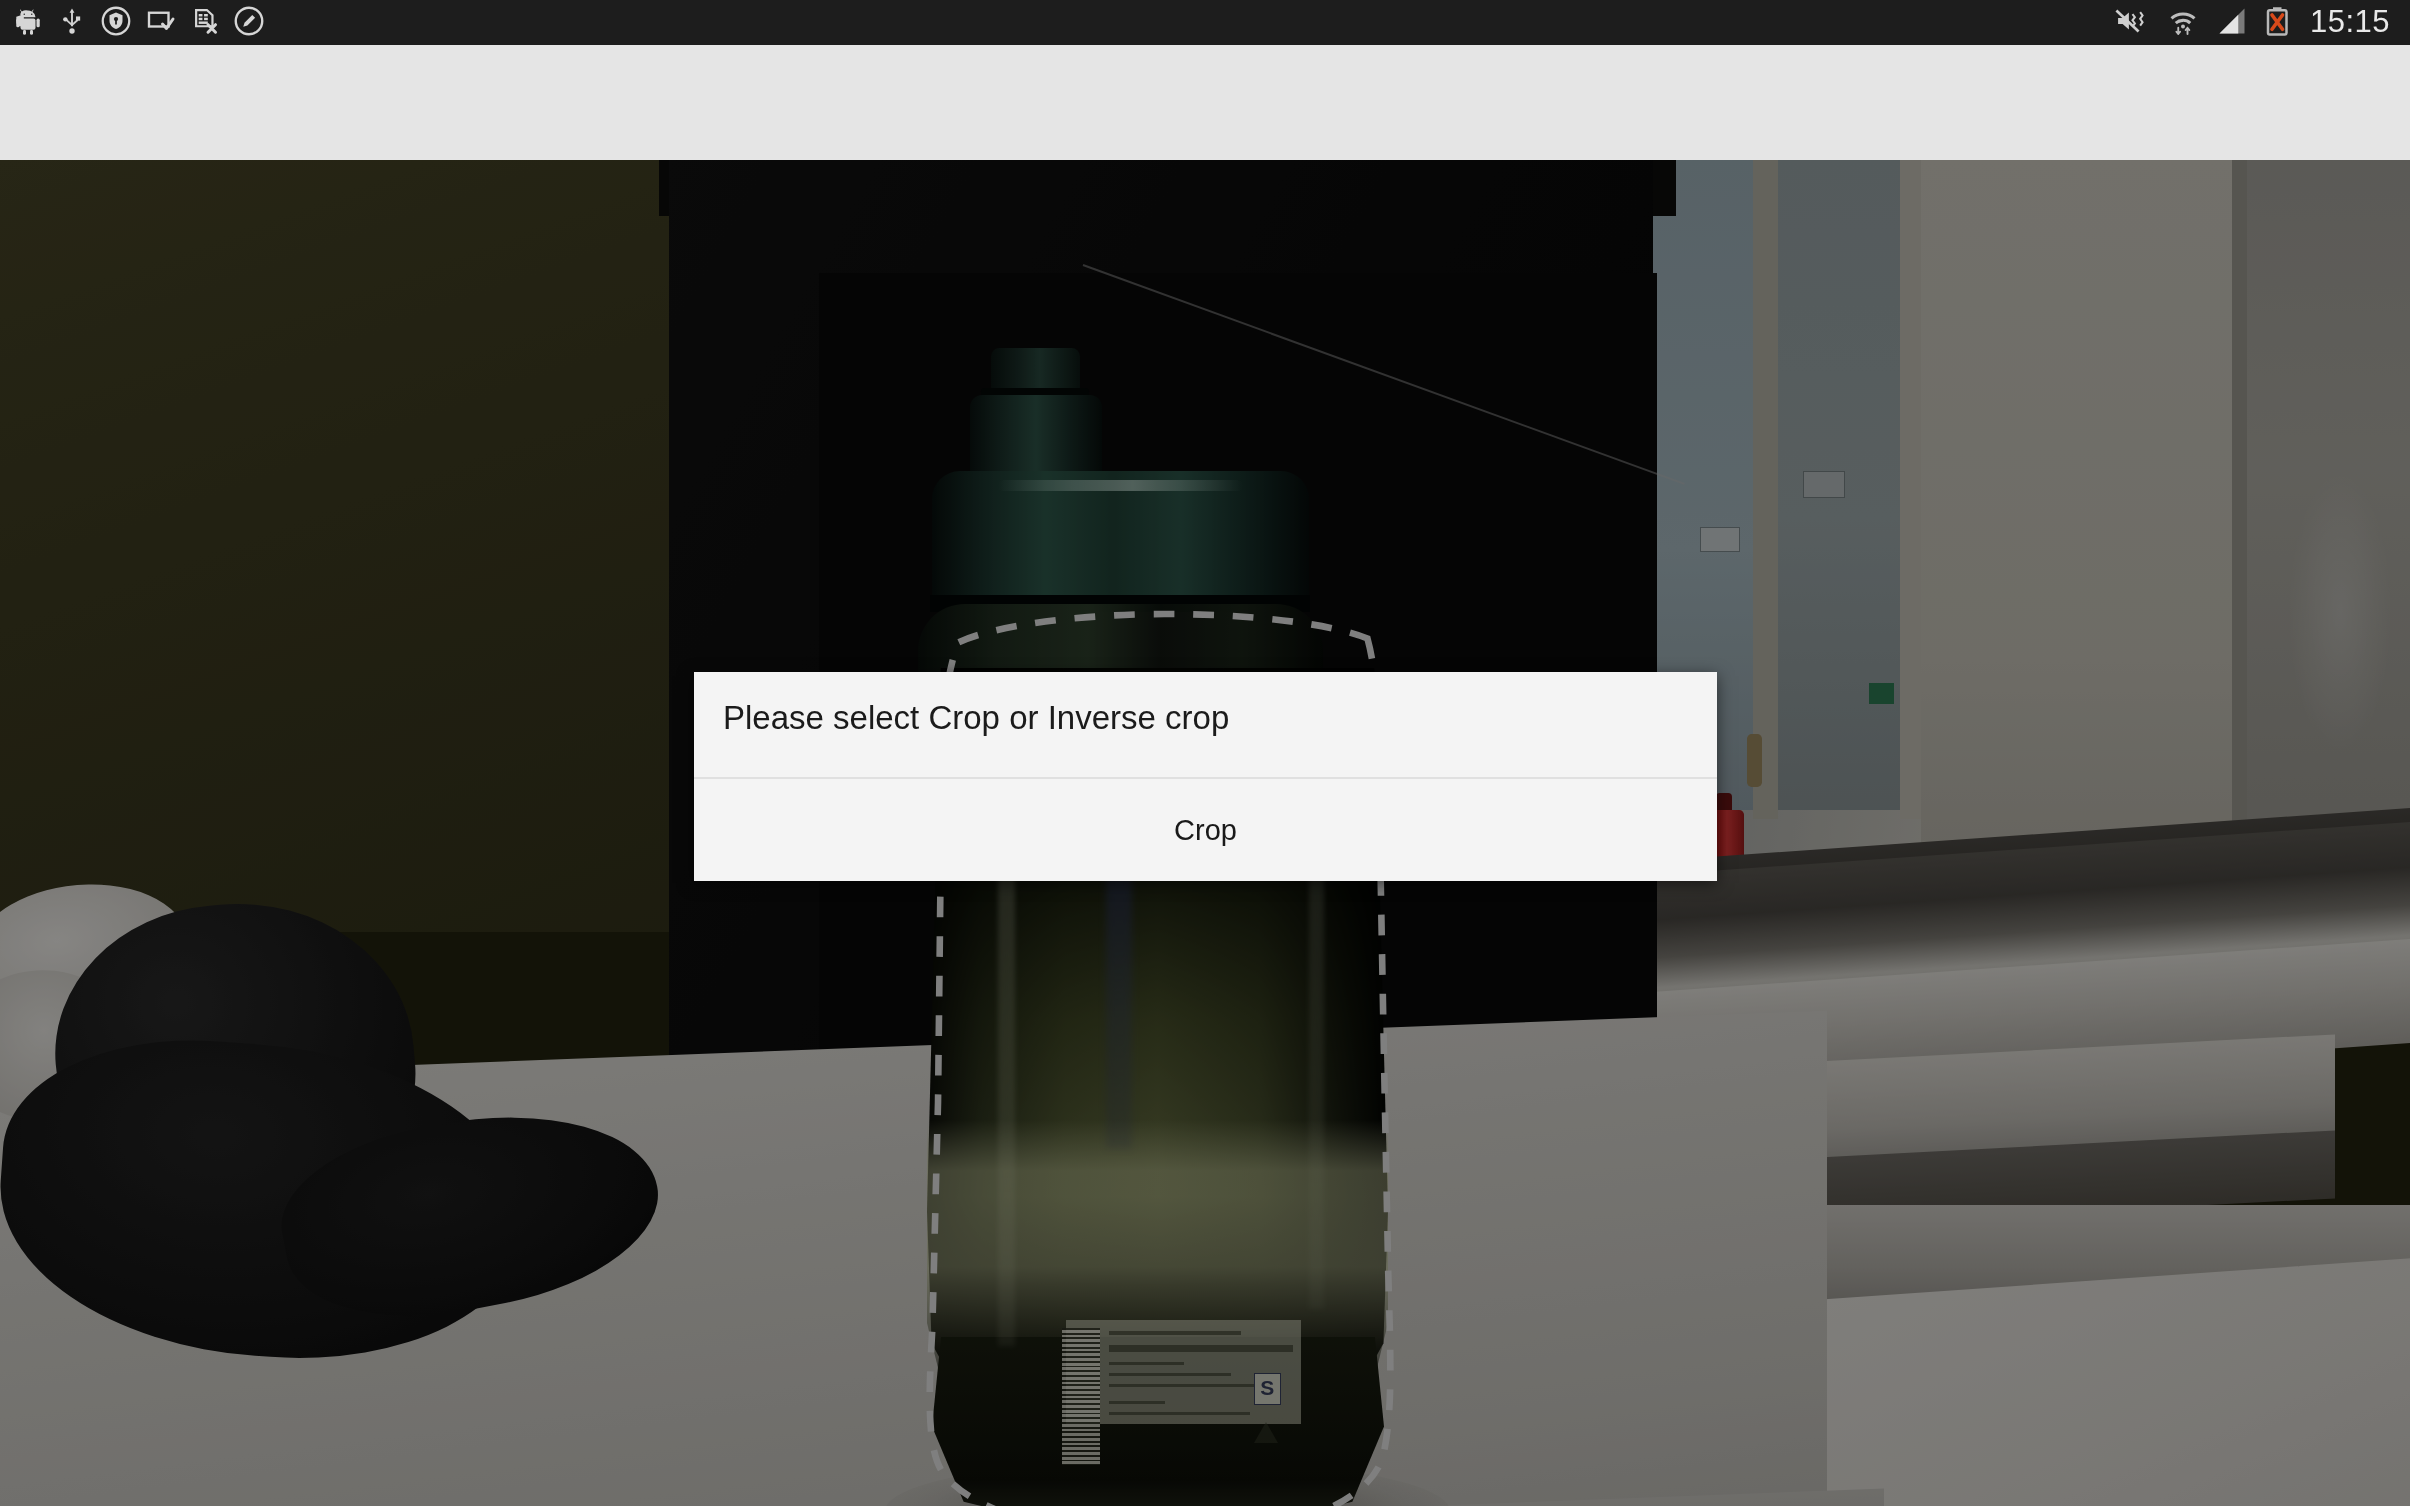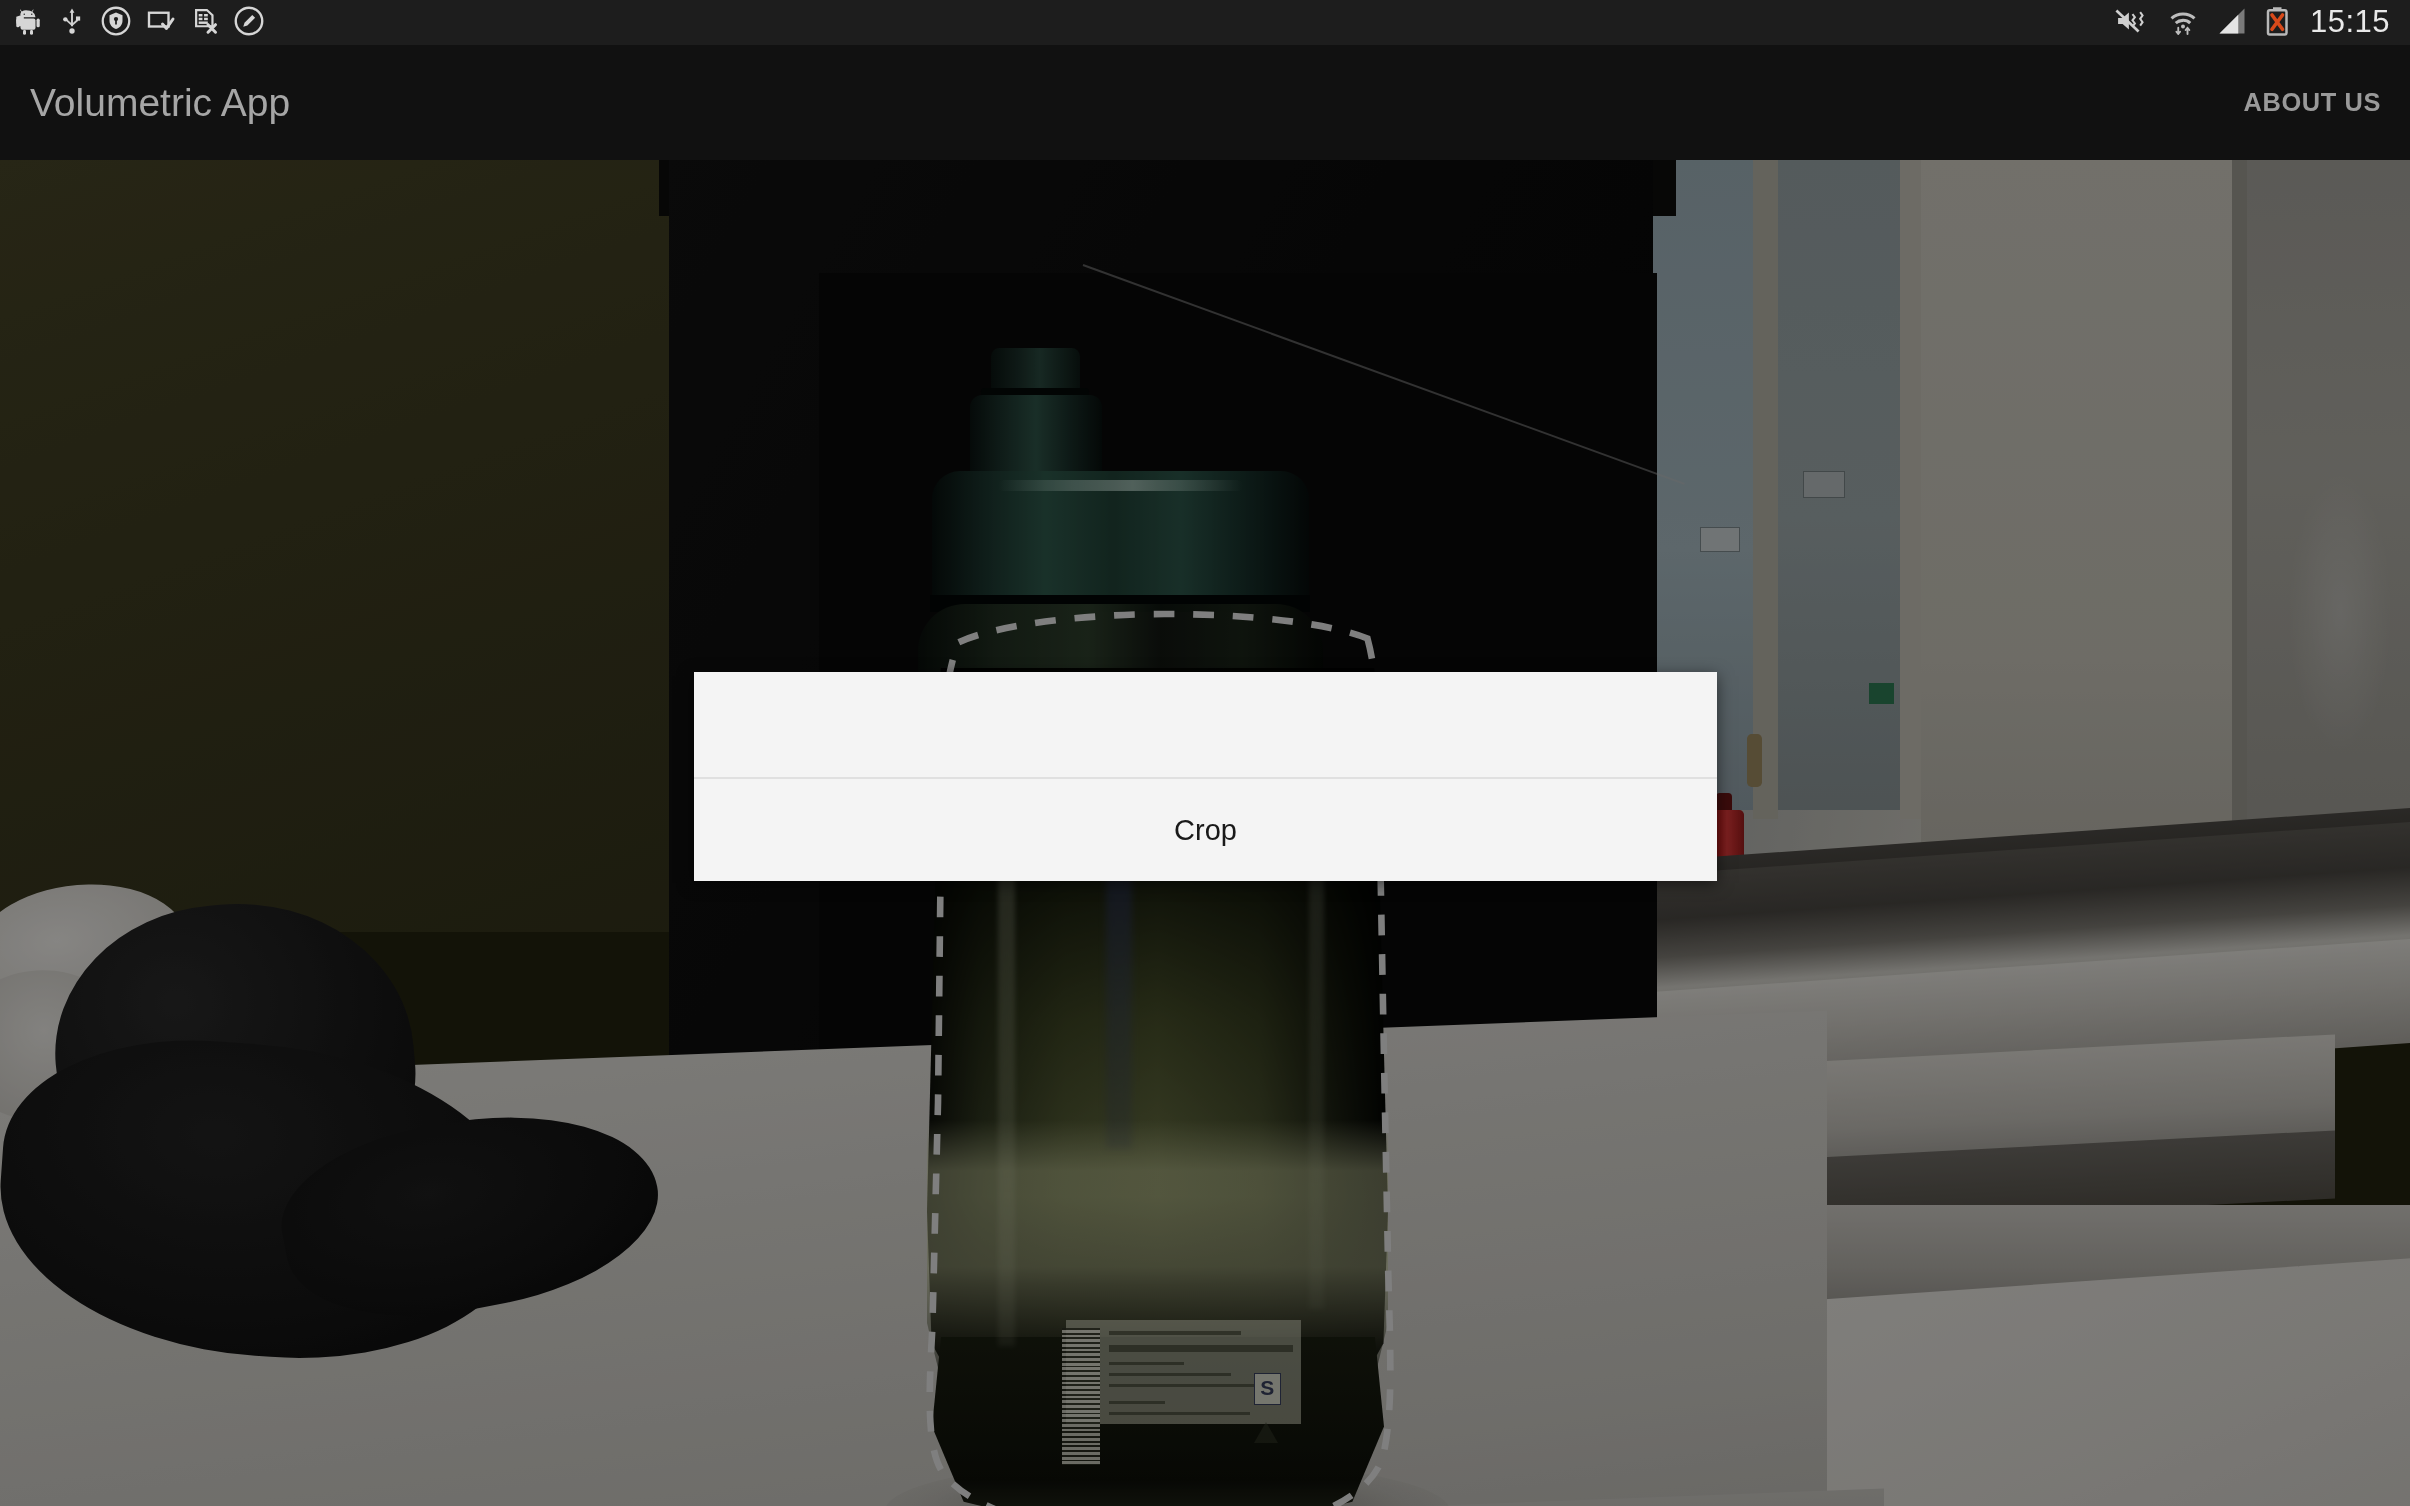--- a/index.html
+++ b/index.html
@@ -593,24 +593,20 @@
           <rect x="5.6" y="1" width="6.8" height="2.4" fill="#b8b8b8"></rect>
           <rect x="1.6" y="3.4" width="14.8" height="19.4" rx="1.4" fill="none" stroke="#b8b8b8" stroke-width="2"></rect>
           <path d="M4.8 7.2 13.2 18.6M13.2 7.2 4.8 18.6" stroke="#d94a1a" stroke-width="2.9" stroke-linecap="round"></path>
         </svg>
       </span>
 
       <span class="sb-clock">15:15</span>
     </div>
   </div>
 
-  <div class="action-bar">
-    <div class="app-title">Volumetric App</div>
-    <div class="about-us">ABOUT US</div>
-  </div>
 
   <div class="preview">
 
     <div class="photo">
 
       <div class="wall-olive"></div>
       <div class="window-zone"></div>
       <div class="win-glass-a"></div>
       <div class="win-mullion-1"></div>
       <div class="win-glass-b"></div>
@@ -695,20 +691,21 @@
                  C 1330 482, 1412 492, 1452 508 Z" fill="none" stroke="#e8e8e8" stroke-width="7" stroke-dasharray="22 20" stroke-linecap="butt"></path>
       </svg>
 
     </div>
 
     <div class="scrim"></div>
 
   </div>
 
   <div class="dialog">
+    <div class="dialog-title">Please select Crop or Inverse crop</div>
     <div class="dialog-divider"></div>
     <div class="dialog-buttons">
       <div class="dlg-btn">Crop</div>
     </div>
   </div>
 
 </div>
 
 
 </body></html>

